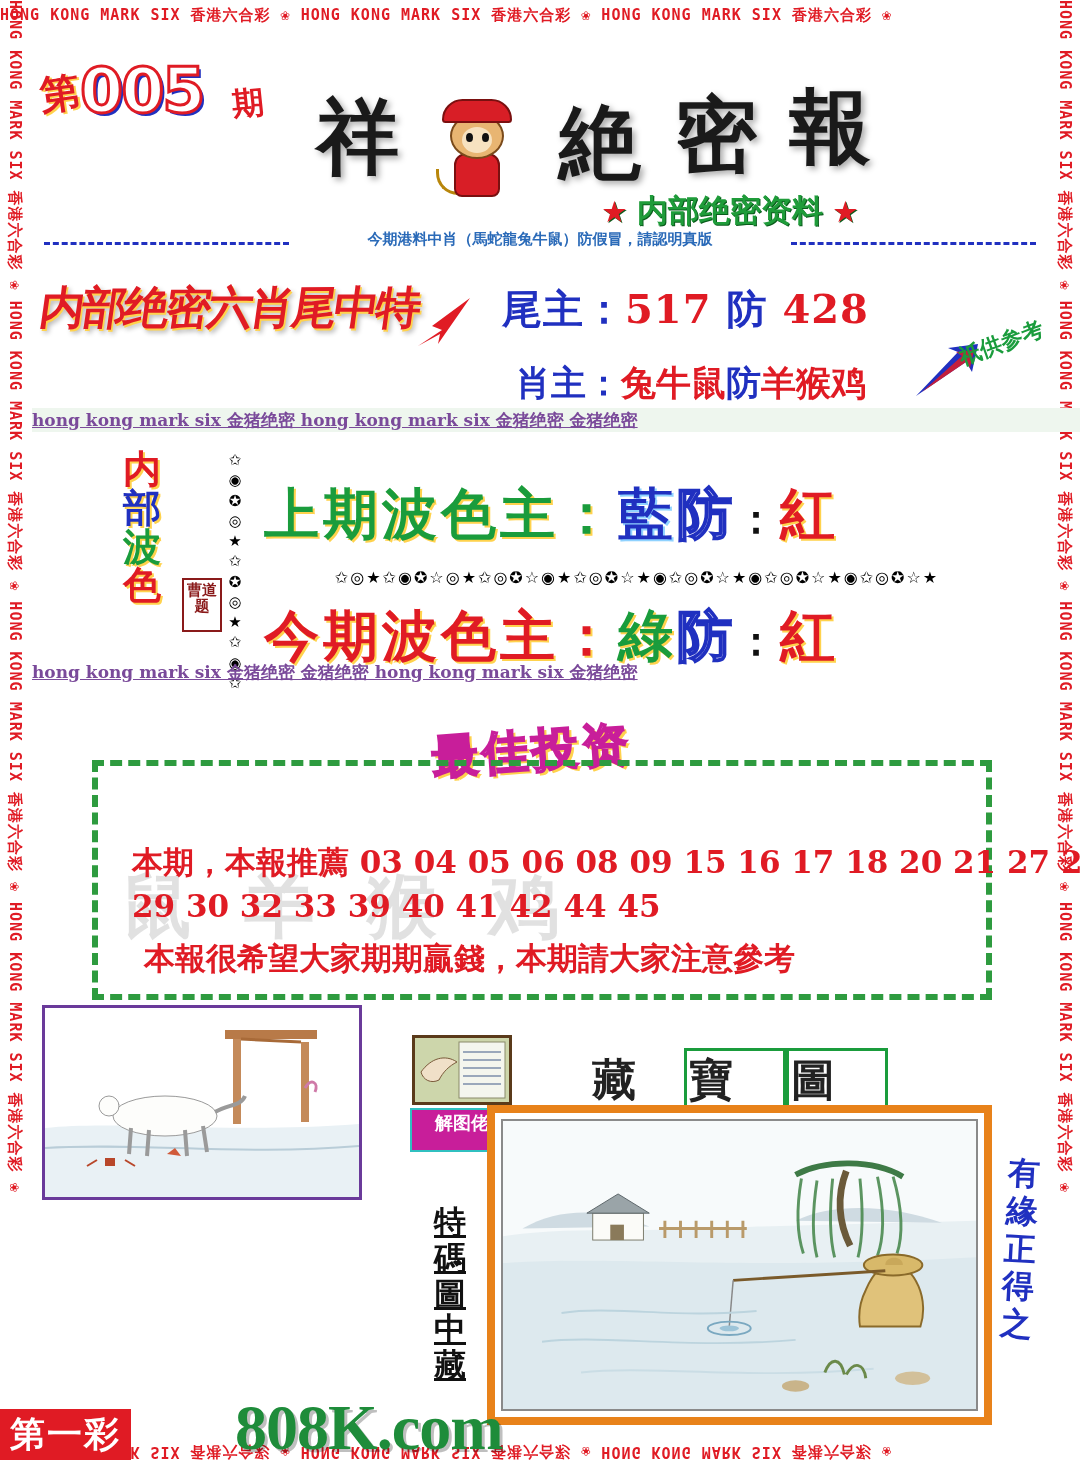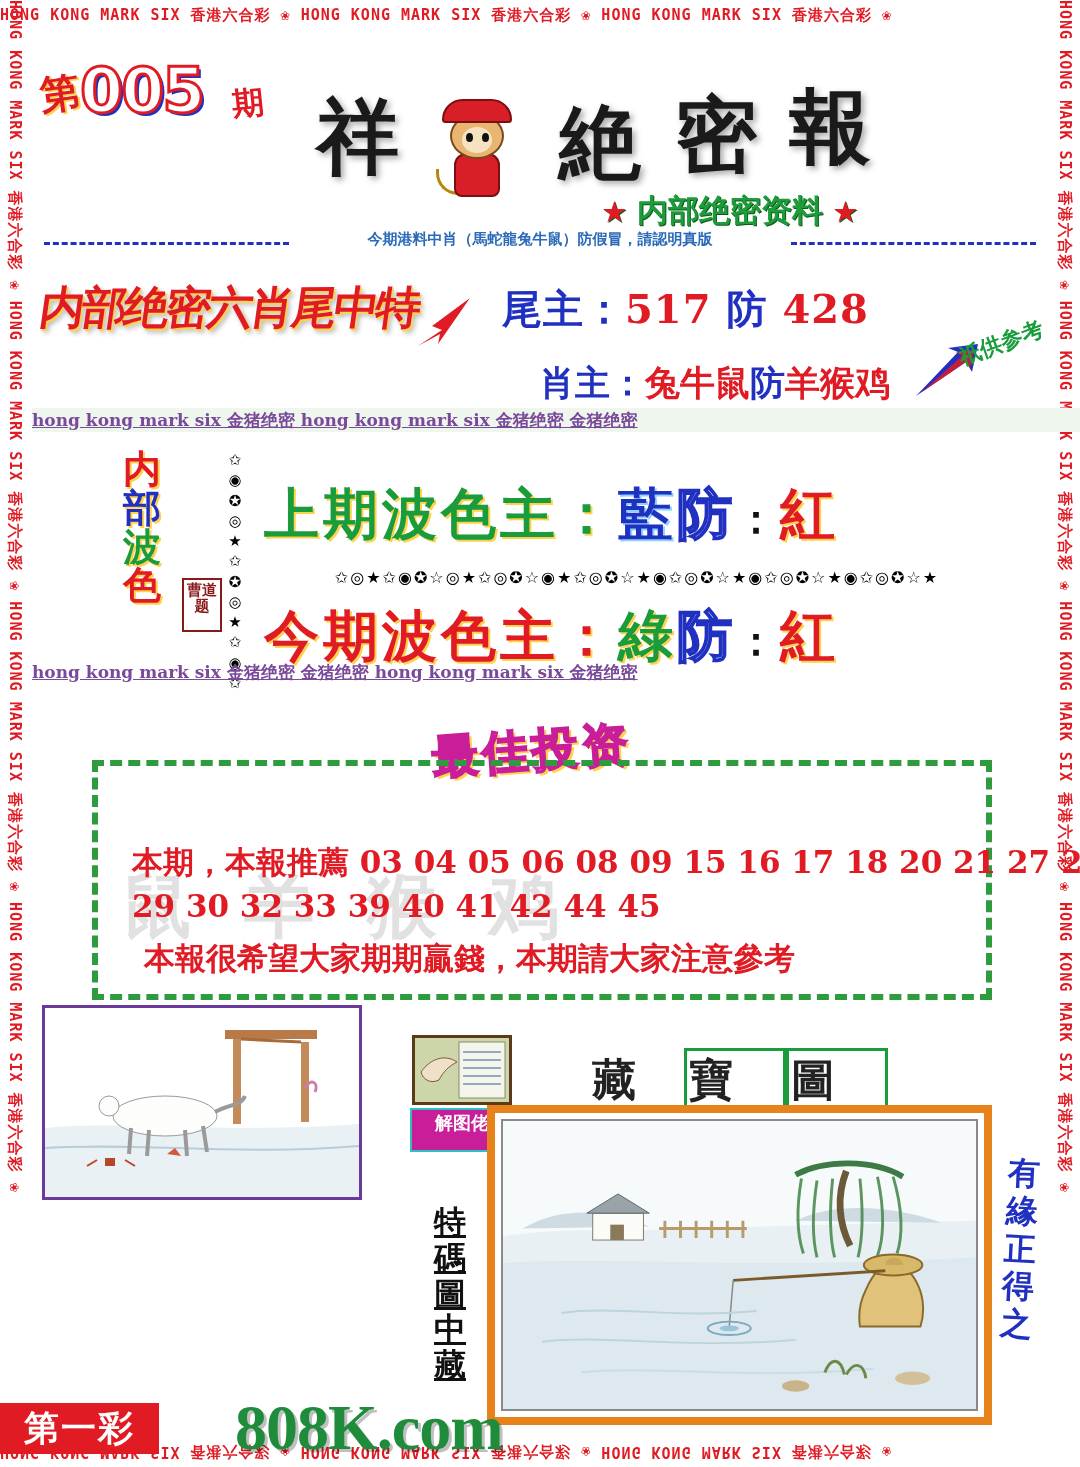--- a/index.html
+++ b/index.html
@@ -196,21 +196,21 @@
 
   .weizhu {
     position: absolute; top: 252px; left: 470px;
     font-family: "DejaVu Serif", serif;
     font-size: 40px; font-weight: bold;
     color: #2030c0;
     letter-spacing: 1px;
   }
   .weizhu .num { color: #e01b24; }
   .xiaozhu {
-    position: absolute; top: 330px; left: 508px;
+    position: absolute; top: 330px; left: 484px;
     font-family: "DejaVu Serif", serif;
     font-size: 35px; font-weight: bold;
     color: #2030c0;
   }
   .xiaozhu .rd { color: #e01b24; }
   .canref {
     position: absolute; top: 300px; left: 925px;
     font-family: "DejaVu Serif", serif;
     font-size: 22px; font-weight: bold;
     color: #1a9c3c;
@@ -399,25 +399,25 @@
     color: #2030c0; text-align: center; line-height: 1.18;
     transform: rotate(3deg);
   }
 
   
   .footer-logo {
     position: absolute; bottom: 8px; left: 0px;
     width: 660px; height: 62px;
   }
   .fl-badge {
-    position: absolute; left: 0; top: 6px;
+    position: absolute; left: 0; top: 12px;
     background: #e01b24; color: #ffffff;
     font-family: "DejaVu Serif", serif;
     font-weight: bold; font-size: 35px;
-    padding: 2px 24px;
+    padding: 2px 10px;
     letter-spacing: 2px;
   }
   .fl-text {
     position: absolute; left: 235px; top: -6px;
     font-family: Liberation Serif, serif;
     font-weight: bold; font-size: 64px;
     color: #1e8c3a;
     text-shadow: 3px 3px 0 rgba(0,0,0,.25);
     letter-spacing: -1px;
   }

